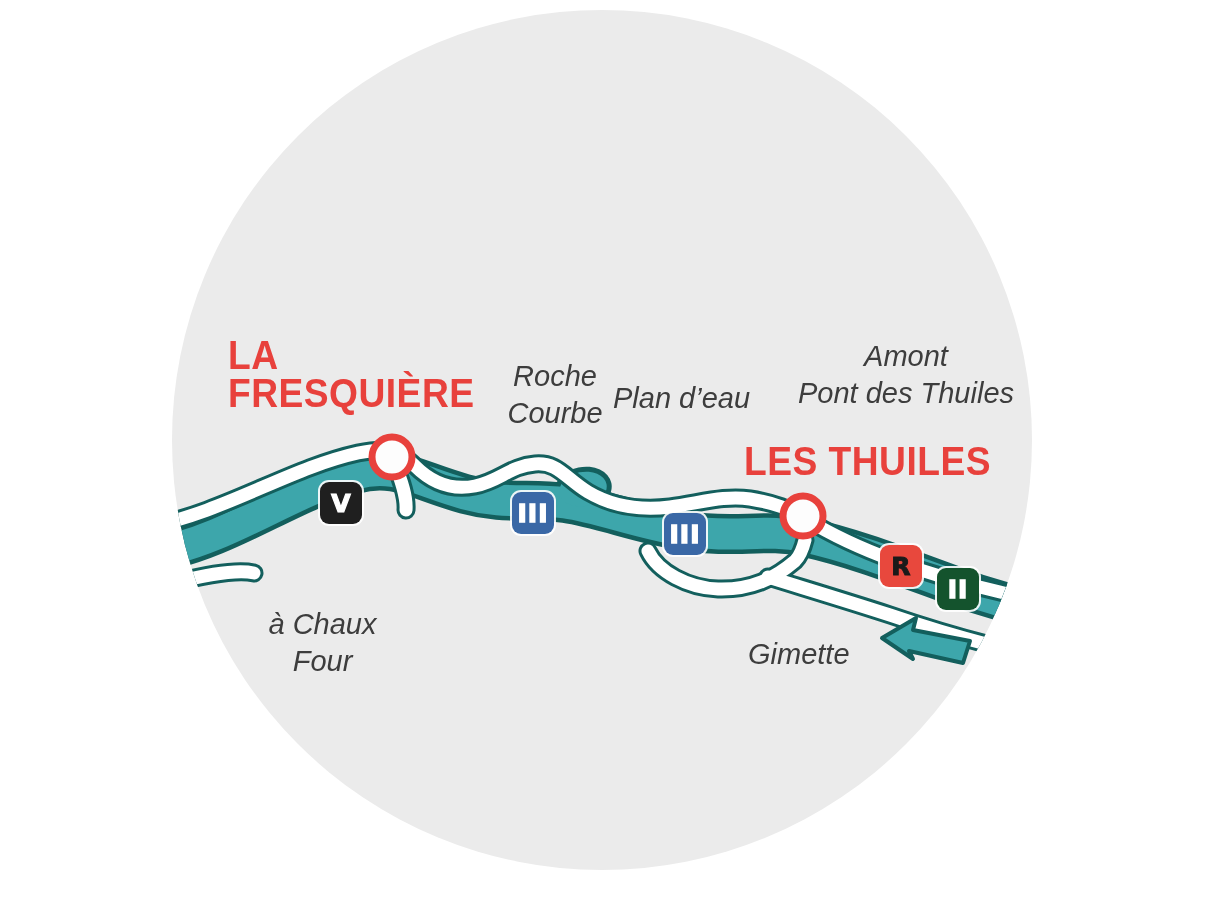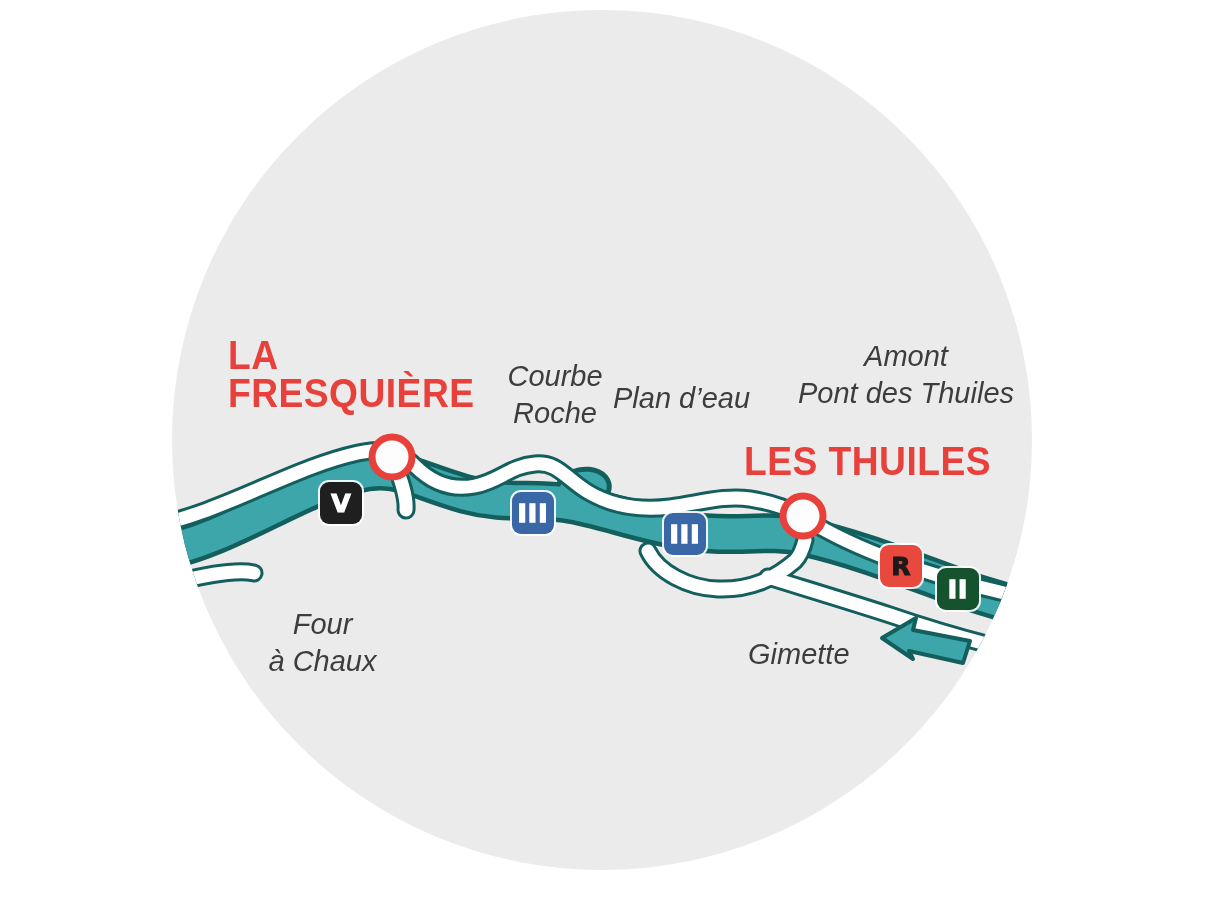--- a/index.html
+++ b/index.html
@@ -120,40 +120,40 @@
   <div class="town-label" style="left:228px;top:336px;">
     <div>LA</div>
     <div>FRESQUIÈRE</div>
   </div>
 
   <div class="town-label" style="left:744px;top:442px;">
     <div>LES THUILES</div>
   </div>
 
   <div class="place-label center" style="left:495px;top:358px;width:120px;">
+    <div>Roche</div>
     <div>Courbe</div>
-    <div>Roche</div>
   </div>
 
   <div class="place-label" style="left:613px;top:380px;">
     <div>Plan d’eau</div>
   </div>
 
   <div class="place-label" style="left:798px;top:338px;text-align:center;">
     <div>Amont</div>
     <div>Pont des Thuiles</div>
   </div>
 
   <div class="place-label" style="left:748px;top:612px;margin-top:24px;">
     <div>Gimette</div>
   </div>
 
   <div class="place-label center" style="left:250px;top:606px;width:145px;">
+    <div>à Chaux</div>
     <div>Four</div>
-    <div>à Chaux</div>
   </div>
 
   <div class="badge badge-black" style="left:320px;top:482px;">
     <span>V</span>
   </div>
 
   <div class="badge badge-blue" style="left:512px;top:492px;">
     <span>III</span>
   </div>
 

